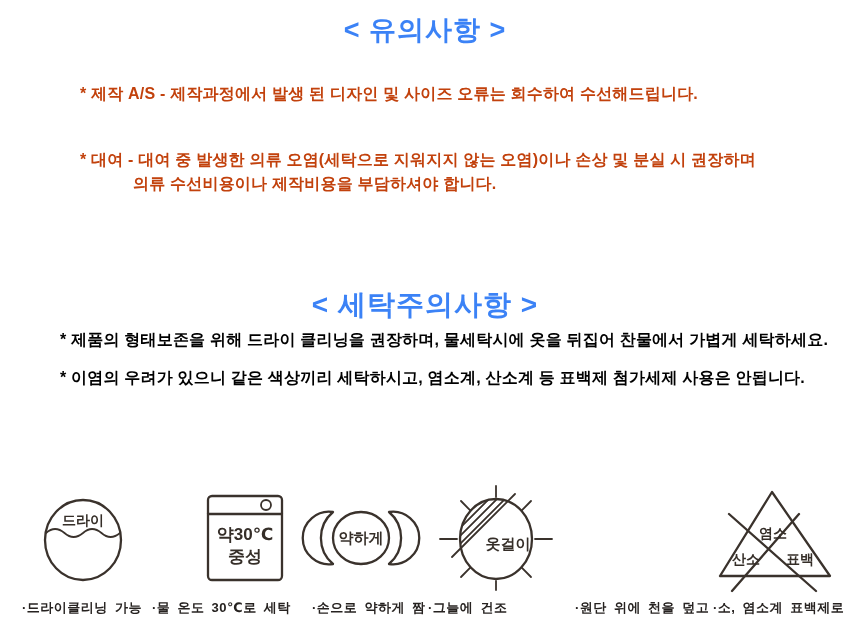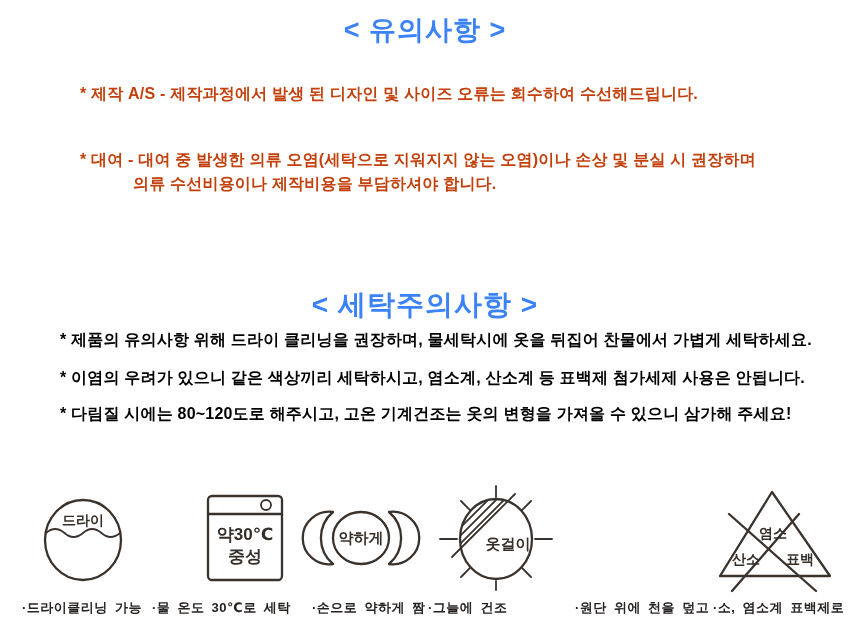--- a/index.html
+++ b/index.html
@@ -32,23 +32,22 @@
 
   <div class="abs doc-title" style="top:12px;left:0;">&lt; 유의사항 &gt;</div>
 
   <div class="abs body-line" style="top:84px;left:80px;">* 제작 A/S - 제작과정에서 발생 된 디자인 및 사이즈 오류는 회수하여 수선해드립니다.</div>
 
   <div class="abs body-line" style="top:150px;left:80px;">* 대여 - 대여 중 발생한 의류 오염(세탁으로 지워지지 않는 오염)이나 손상 및 분실 시 권장하며</div>
   <div class="abs body-line indent2" style="top:174px;left:80px;">의류 수선비용이나 제작비용을 부담하셔야 합니다.</div>
 
   <div class="abs doc-title" style="top:258px;left:0;font-size:28px;margin-top:28px;">&lt; 세탁주의사항 &gt;</div>
 
-  <div class="abs bullet-line" style="top:330px;left:60px;">* 제품의 유의사항 위해 드라이 클리닝을 권장하며, 물세탁시에 옷을 뒤집어 찬물에서 가볍게 세탁하세요.</div>
+  <div class="abs bullet-line" style="top:330px;left:60px;">* 제품의 형태보존을 위해 드라이 클리닝을 권장하며, 물세탁시에 옷을 뒤집어 찬물에서 가볍게 세탁하세요.</div>
   <div class="abs bullet-line" style="top:368px;left:60px;">* 이염의 우려가 있으니 같은 색상끼리 세탁하시고, 염소계, 산소계 등 표백제 첨가세제 사용은 안됩니다.</div>
-  <div class="abs bullet-line" style="top:404px;left:60px;">* 다림질 시에는 80~120도로 해주시고, 고온 기계건조는 옷의 변형을 가져올 수 있으니 삼가해 주세요!</div>
 
   <div class="abs" style="top:461px;left:42px;">
     <svg width="82" height="86" viewBox="0 0 82 86">
       <ellipse class="stroke" cx="41" cy="43" rx="38" ry="40"></ellipse>
       <path class="thin" d="M4,36 q9,-8 18.5,0 q9,8 18.5,0 q9,-8 18.5,0 q9,8 18.5,0"></path>
       <text x="41" y="28" text-anchor="middle" font-size="14">드라이</text>
     </svg>
   </div>
 
   <div class="abs" style="top:458px;left:188px;margin-left:18px;">

